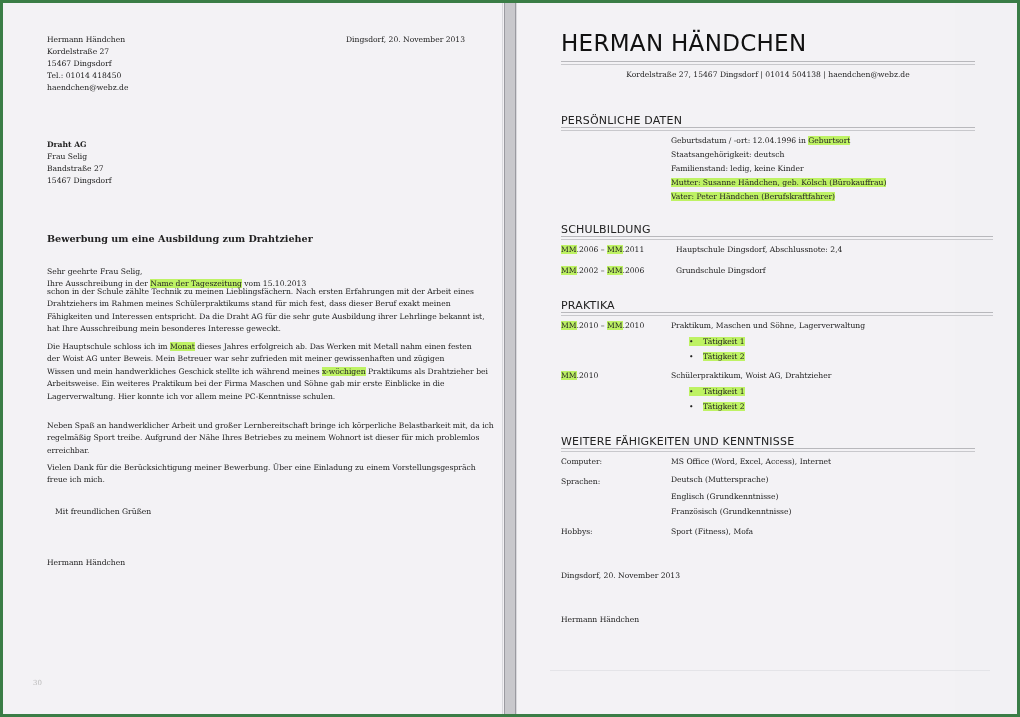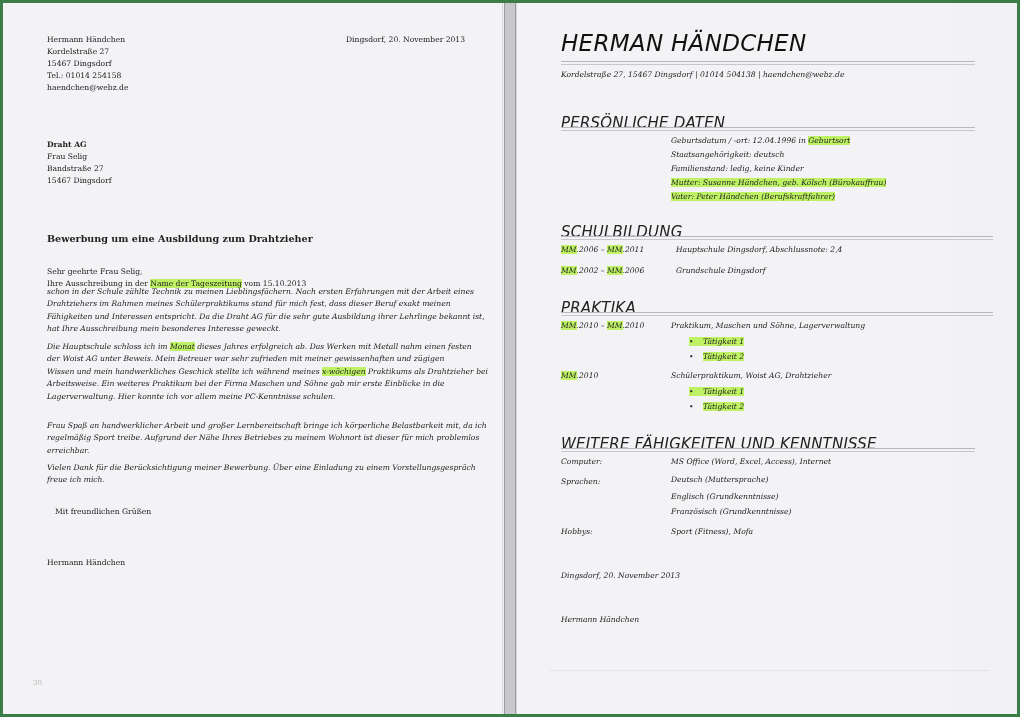--- a/index.html
+++ b/index.html
@@ -11,70 +11,70 @@
     color: #222;
   }
   .frame {
     position: absolute; left: 3px; top: 3px; width: 1014px; height: 711px;
     background: #f2f1f4;
   }
   .page {
     position: absolute; top: 0; height: 711px; background: #f3f2f5;
   }
   .page-left { left: 0; width: 500px; border-right: 1px solid #d8d8dc; }
-  .page-right { left: 513px; width: 439px; border-left: 1px solid #d8d8dc; font-style: italic; }
+  .page-right { left: 513px; width: 439px; border-left: 1px solid #d8d8dc; }
   .gutter {
     position: absolute; left: 501px; top: 0; width: 12px; height: 711px;
     background: #c8c8cc;
     border-left: 1px solid #9a9aa0; border-right: 1px solid #9a9aa0;
   }
   .sm { font-size: 7.6px; line-height: 12px; }
   .abs { position: absolute; }
   .hl { background: #bef264; }
   
   .sender { left: 44px; top: 31px; }
   .sender div { height: 12px; }
   .date-top { left: 343px; top: 31px; }
   .recipient { left: 44px; top: 136px; }
   .recipient div { height: 12px; }
   .bold { font-weight: bold; }
   .subject { left: 44px; top: 229px; font-size: 9.6px; font-weight: bold; line-height: 13px; }
   .subline { left: 44px; top: 243px; margin-top: 32px; }
   .salutation { left: 44px; top: 263px; }
   .para { left: 44px; width: 420px; }
-  .para div { height: 12.4px; white-space: nowrap; font-style: italic; }
+  .para div { height: 12.4px; white-space: nowrap; }
   .page-num { left: 30px; top: 676px; font-size: 7px; color: #bbb; }
   
   .cv-name {
     left: 44px; top: 27px; font-family: "DejaVu Sans", "Liberation Sans", sans-serif;
     font-size: 23px; letter-spacing: 0.3px; color: #111; font-weight: normal;
   }
   .double-rule { position: absolute; height: 4px; border-top: 1px solid #b8b8bc; border-bottom: 1px solid #c8c8cc; }
-  .contact-line { left: 0; width: 470px; top: 66px; text-align: left; }
+  .contact-line { left: 0; width: 470px; top: 66px; text-align: center; }
   .section-title {
     position: absolute; left: 44px; font-family: "DejaVu Sans", "Liberation Sans", sans-serif;
-    font-size: 15px; color: #222; letter-spacing: 0.2px;
+    font-size: 11px; color: #222; letter-spacing: 0.2px;
   }
   .date-col { position: absolute; left: 44px; }
   .desc-col { position: absolute; left: 154px; }
   .bullet-item { position: absolute; left: 172px; }
   .bullet-item .dot { display: inline-block; width: 14px; }
   .footer-rule { position: absolute; left: 33px; width: 440px; top: 667px; border-top: 1px solid #e4e4e8; }
 </style>
 </head>
 <body>
 
 <div class="frame">
 
   <div class="page page-left">
     <div class="abs sender sm">
       <div>Hermann Händchen</div>
       <div>Kordelstraße 27</div>
       <div>15467 Dingsdorf</div>
-      <div>Tel.: 01014 254158</div>
+      <div>Tel.: 01014 418450</div>
       <div>haendchen@webz.de</div>
     </div>
     <div class="abs date-top sm">Dingsdorf, 20. November 2013</div>
 
     <div class="abs recipient sm">
       <div class="bold">Draht AG</div>
       <div>Frau Selig</div>
       <div>Bandstraße 27</div>
       <div>15467 Dingsdorf</div>
     </div>
@@ -94,21 +94,21 @@
 
     <div class="abs para sm" style="top:338px;">
       <div><span>Die Hauptschule schloss ich im </span><span class="hl">Monat</span><span> dieses Jahres erfolgreich ab. Das Werken mit Metall nahm einen festen</span></div>
       <div>der Woist AG unter Beweis. Mein Betreuer war sehr zufrieden mit meiner gewissenhaften und zügigen</div>
       <div><span>Wissen und mein handwerkliches Geschick stellte ich während meines </span><span class="hl">x-wöchigen</span><span> Praktikums als Drahtzieher bei</span></div>
       <div>Arbeitsweise. Ein weiteres Praktikum bei der Firma Maschen und Söhne gab mir erste Einblicke in die</div>
       <div>Lagerverwaltung. Hier konnte ich vor allem meine PC-Kenntnisse schulen.</div>
     </div>
 
     <div class="abs para sm" style="top:417px;">
-      <div>Frau Spaß an handwerklicher Arbeit und großer Lernbereitschaft bringe ich körperliche Belastbarkeit mit, da ich</div>
+      <div>Neben Spaß an handwerklicher Arbeit und großer Lernbereitschaft bringe ich körperliche Belastbarkeit mit, da ich</div>
       <div>regelmäßig Sport treibe. Aufgrund der Nähe Ihres Betriebes zu meinem Wohnort ist dieser für mich problemlos</div>
       <div>erreichbar.</div>
     </div>
 
     <div class="abs para sm" style="top:459px;">
       <div>Vielen Dank für die Berücksichtigung meiner Bewerbung. Über eine Einladung zu einem Vorstellungsgespräch</div>
       <div>freue ich mich.</div>
     </div>
 
     <div class="abs sm" style="left:52px; top:503px;">Mit freundlichen Grüßen</div>

